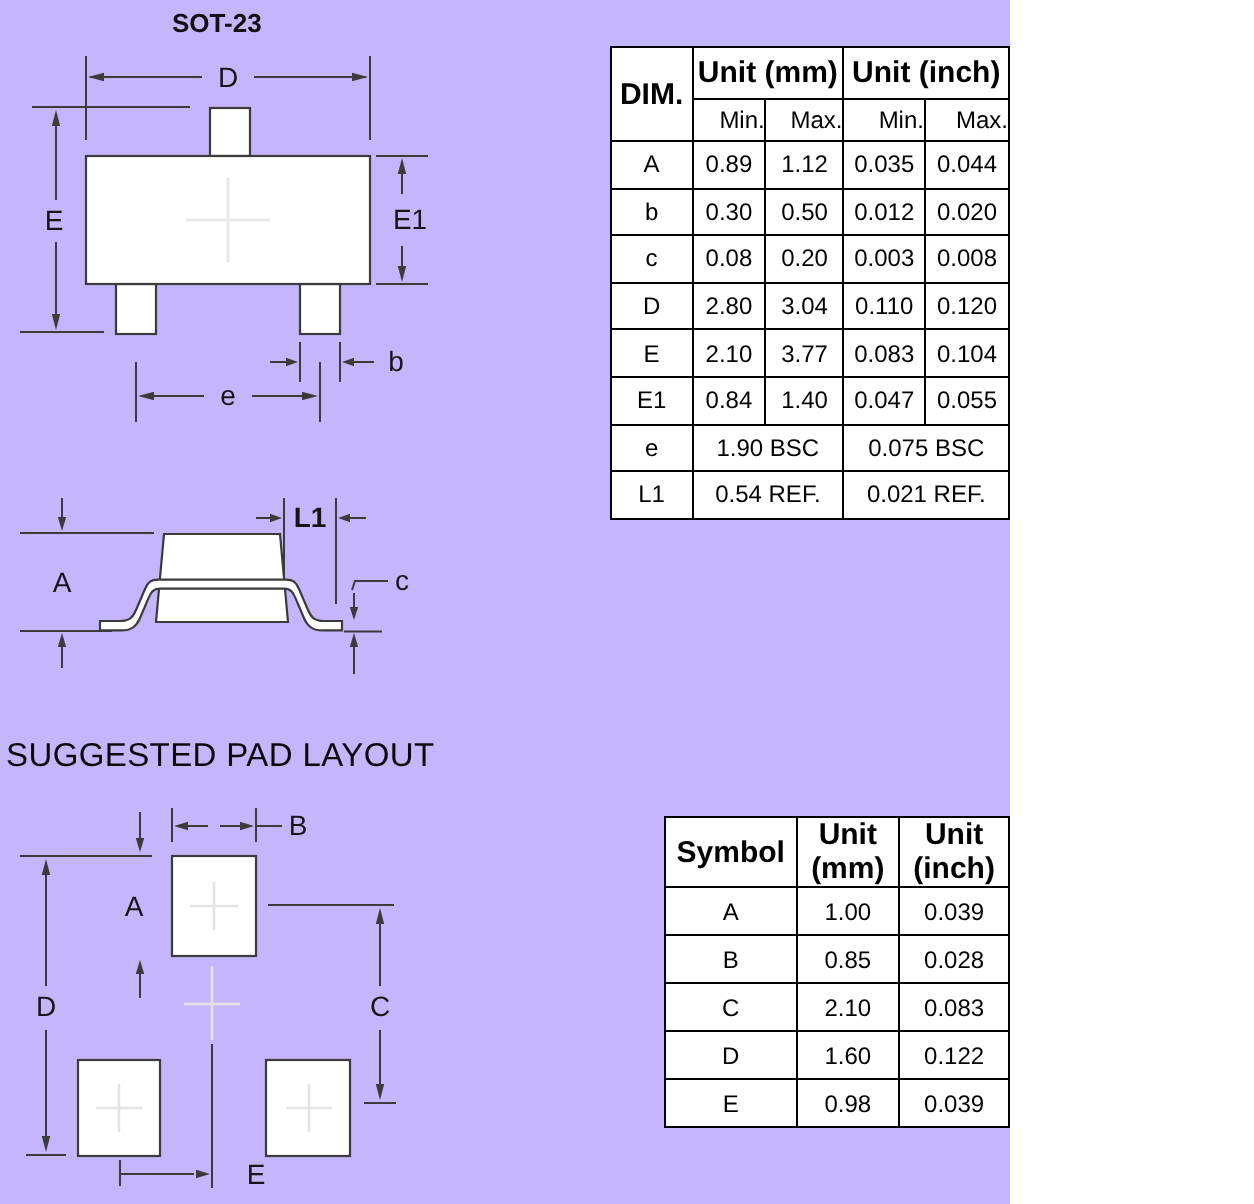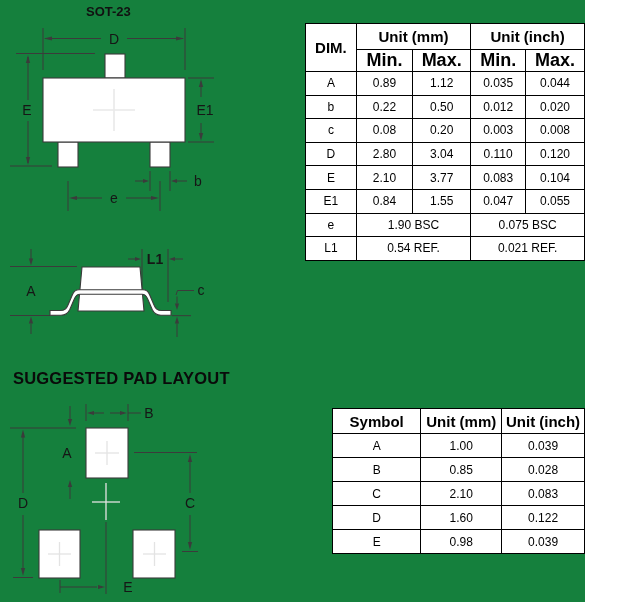--- a/index.html
+++ b/index.html
@@ -1,28 +1,28 @@
 <!DOCTYPE html>
 <html><head>
 <meta charset="utf-8">
 <style>
   html,body{margin:0;padding:0;background:#fff;}
   #canvas{
-    position:relative;width:585px;height:602px;background:#15803d;
+    position:relative;width:505px;height:602px;background:#c4b5fd;
     font-family:"Liberation Sans", sans-serif;color:#000;overflow:hidden;
   }
   .abs{position:absolute;}
   .pkg-title{left:86px;top:4px;font-size:13px;font-weight:bold;color:#111;}
-  .pad-title{left:3px;top:369px;font-size:16.5px;font-weight:bold;letter-spacing:.2px;color:#0a0a0a;margin-left:10px;}
+  .pad-title{left:3px;top:369px;font-size:16.5px;font-weight:normal;letter-spacing:.2px;color:#0a0a0a;}
   table{border-collapse:collapse;table-layout:fixed;background:#fff;}
   td,th{border:1px solid #000;text-align:center;vertical-align:middle;padding:0;overflow:hidden;}
   .dim-table{left:305px;top:23px;}
   .pad-table{left:308px;top:408px;margin-left:24px;}
   .hcell{font-weight:bold;font-size:15px;}
-  .h2cell{font-weight:bold;font-size:18px;}
+  .h2cell{font-weight:normal;font-size:12px;text-align:right;}
   .dcell{font-size:12px;font-weight:normal;}
   .dim-table tr.hr1 td{height:25px;}
   .dim-table tr.hr2 td{height:20px;}
   .dim-table tr.dr td{height:22.6px;}
   .pad-table tr.hr1 td{height:24px;}
   .pad-table tr.dr td{height:23px;}
   svg text{font-family:"Liberation Sans", sans-serif;font-size:14px;fill:#161616;}
   svg .ln{stroke:#3b3b3b;stroke-width:1;fill:none;}
   svg .shape{stroke:#3b3b3b;stroke-width:1.1;fill:#ffffff;}
   svg .ah{fill:#3b3b3b;stroke:none;}
@@ -212,21 +212,21 @@
     </tr>
     <tr class="dr">
       <td class="dcell">A</td>
       <td class="dcell">0.89</td>
       <td class="dcell">1.12</td>
       <td class="dcell">0.035</td>
       <td class="dcell">0.044</td>
     </tr>
     <tr class="dr">
       <td class="dcell">b</td>
-      <td class="dcell">0.22</td>
+      <td class="dcell">0.30</td>
       <td class="dcell">0.50</td>
       <td class="dcell">0.012</td>
       <td class="dcell">0.020</td>
     </tr>
     <tr class="dr">
       <td class="dcell">c</td>
       <td class="dcell">0.08</td>
       <td class="dcell">0.20</td>
       <td class="dcell">0.003</td>
       <td class="dcell">0.008</td>
@@ -241,21 +241,21 @@
     <tr class="dr">
       <td class="dcell">E</td>
       <td class="dcell">2.10</td>
       <td class="dcell">3.77</td>
       <td class="dcell">0.083</td>
       <td class="dcell">0.104</td>
     </tr>
     <tr class="dr">
       <td class="dcell">E1</td>
       <td class="dcell">0.84</td>
-      <td class="dcell">1.55</td>
+      <td class="dcell">1.40</td>
       <td class="dcell">0.047</td>
       <td class="dcell">0.055</td>
     </tr>
     <tr class="dr">
       <td class="dcell">e</td>
       <td class="dcell" colspan="2">1.90 BSC</td>
       <td class="dcell" colspan="2">0.075 BSC</td>
     </tr>
     <tr class="dr">
       <td class="dcell">L1</td>

